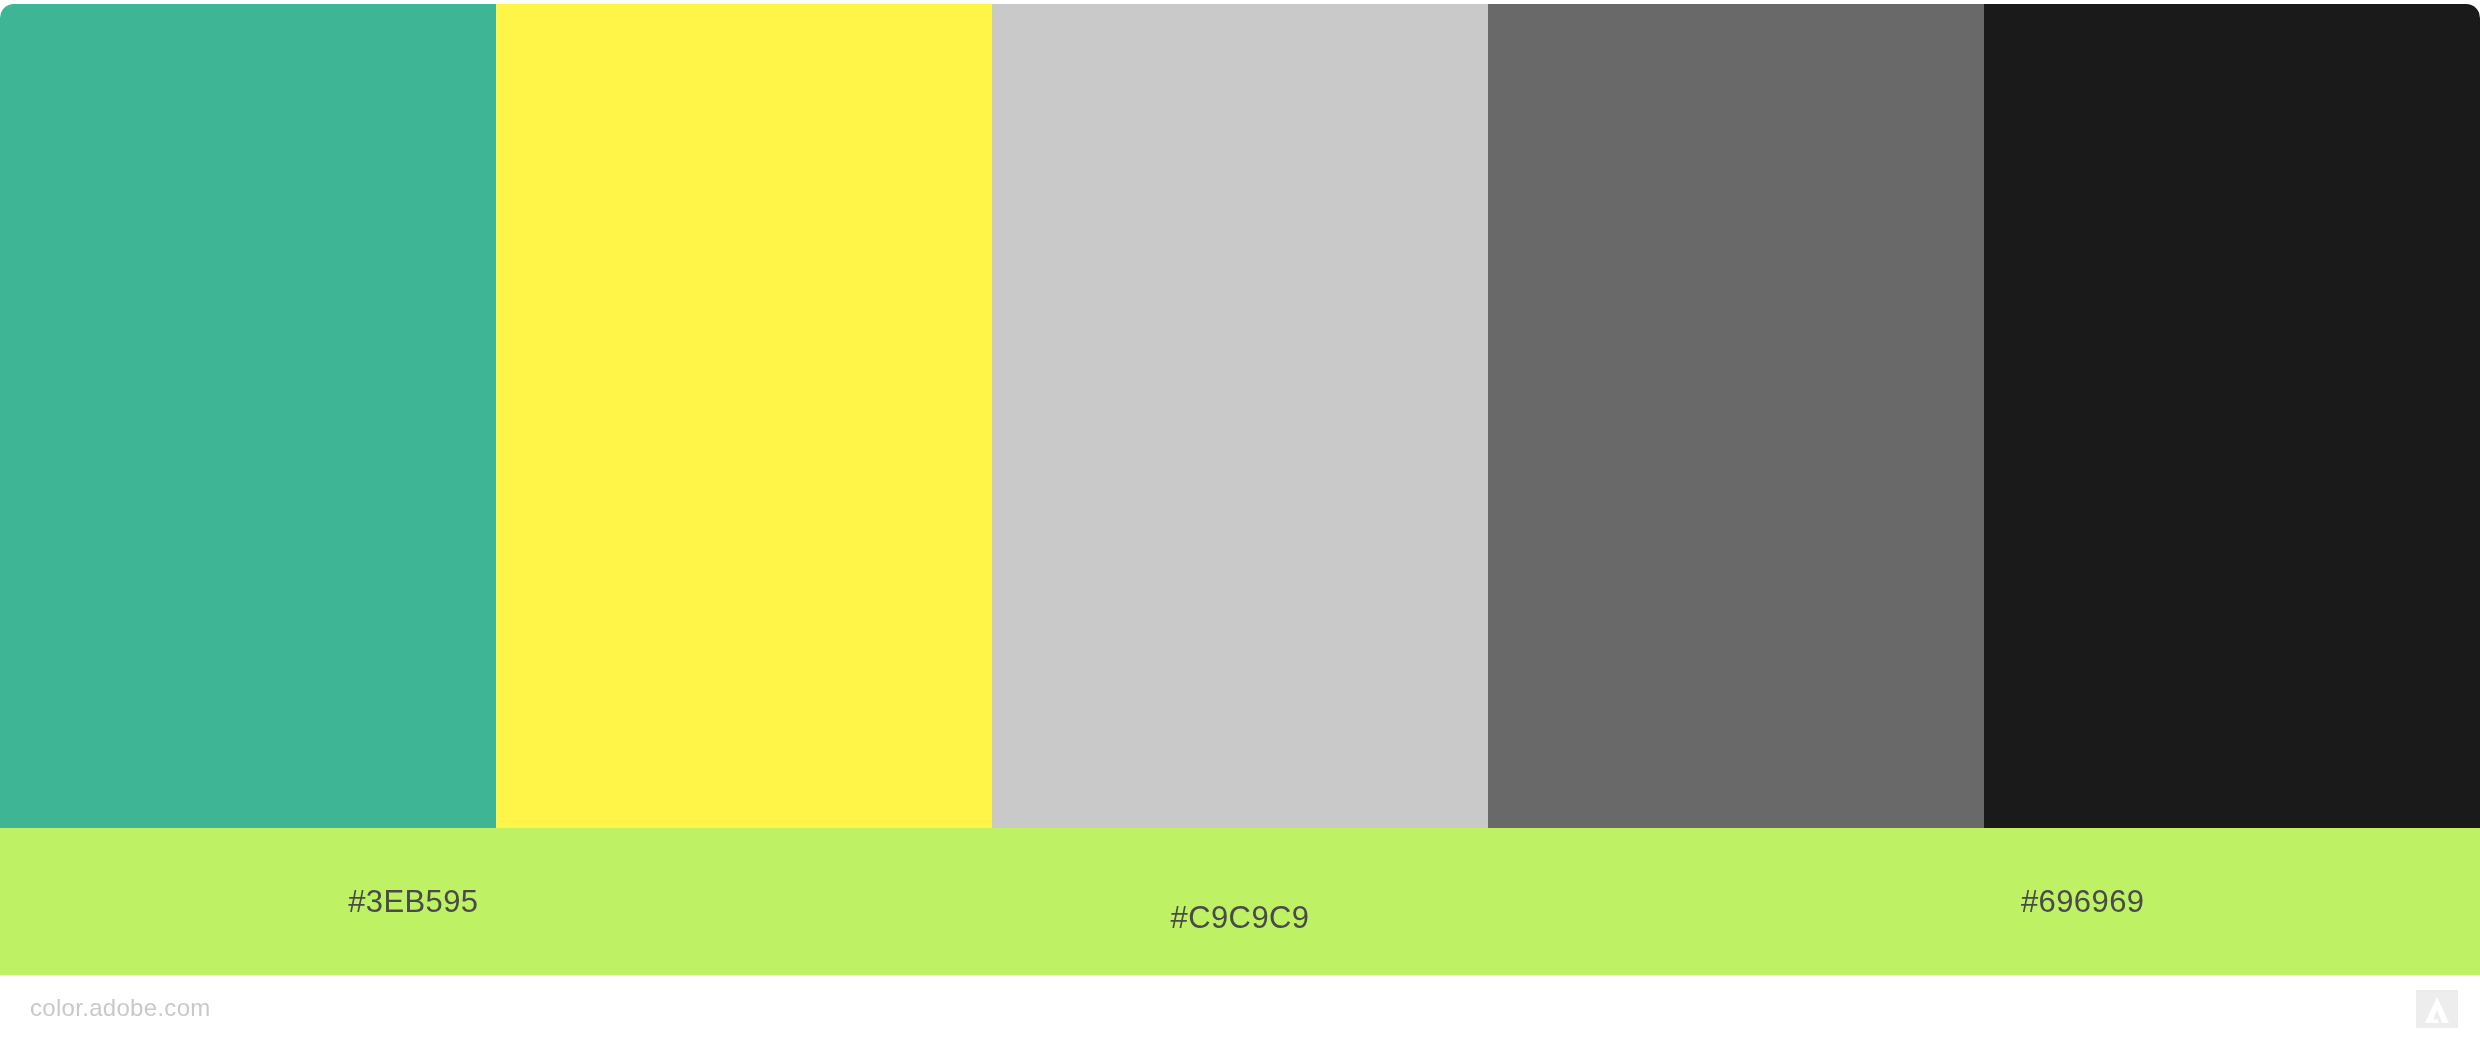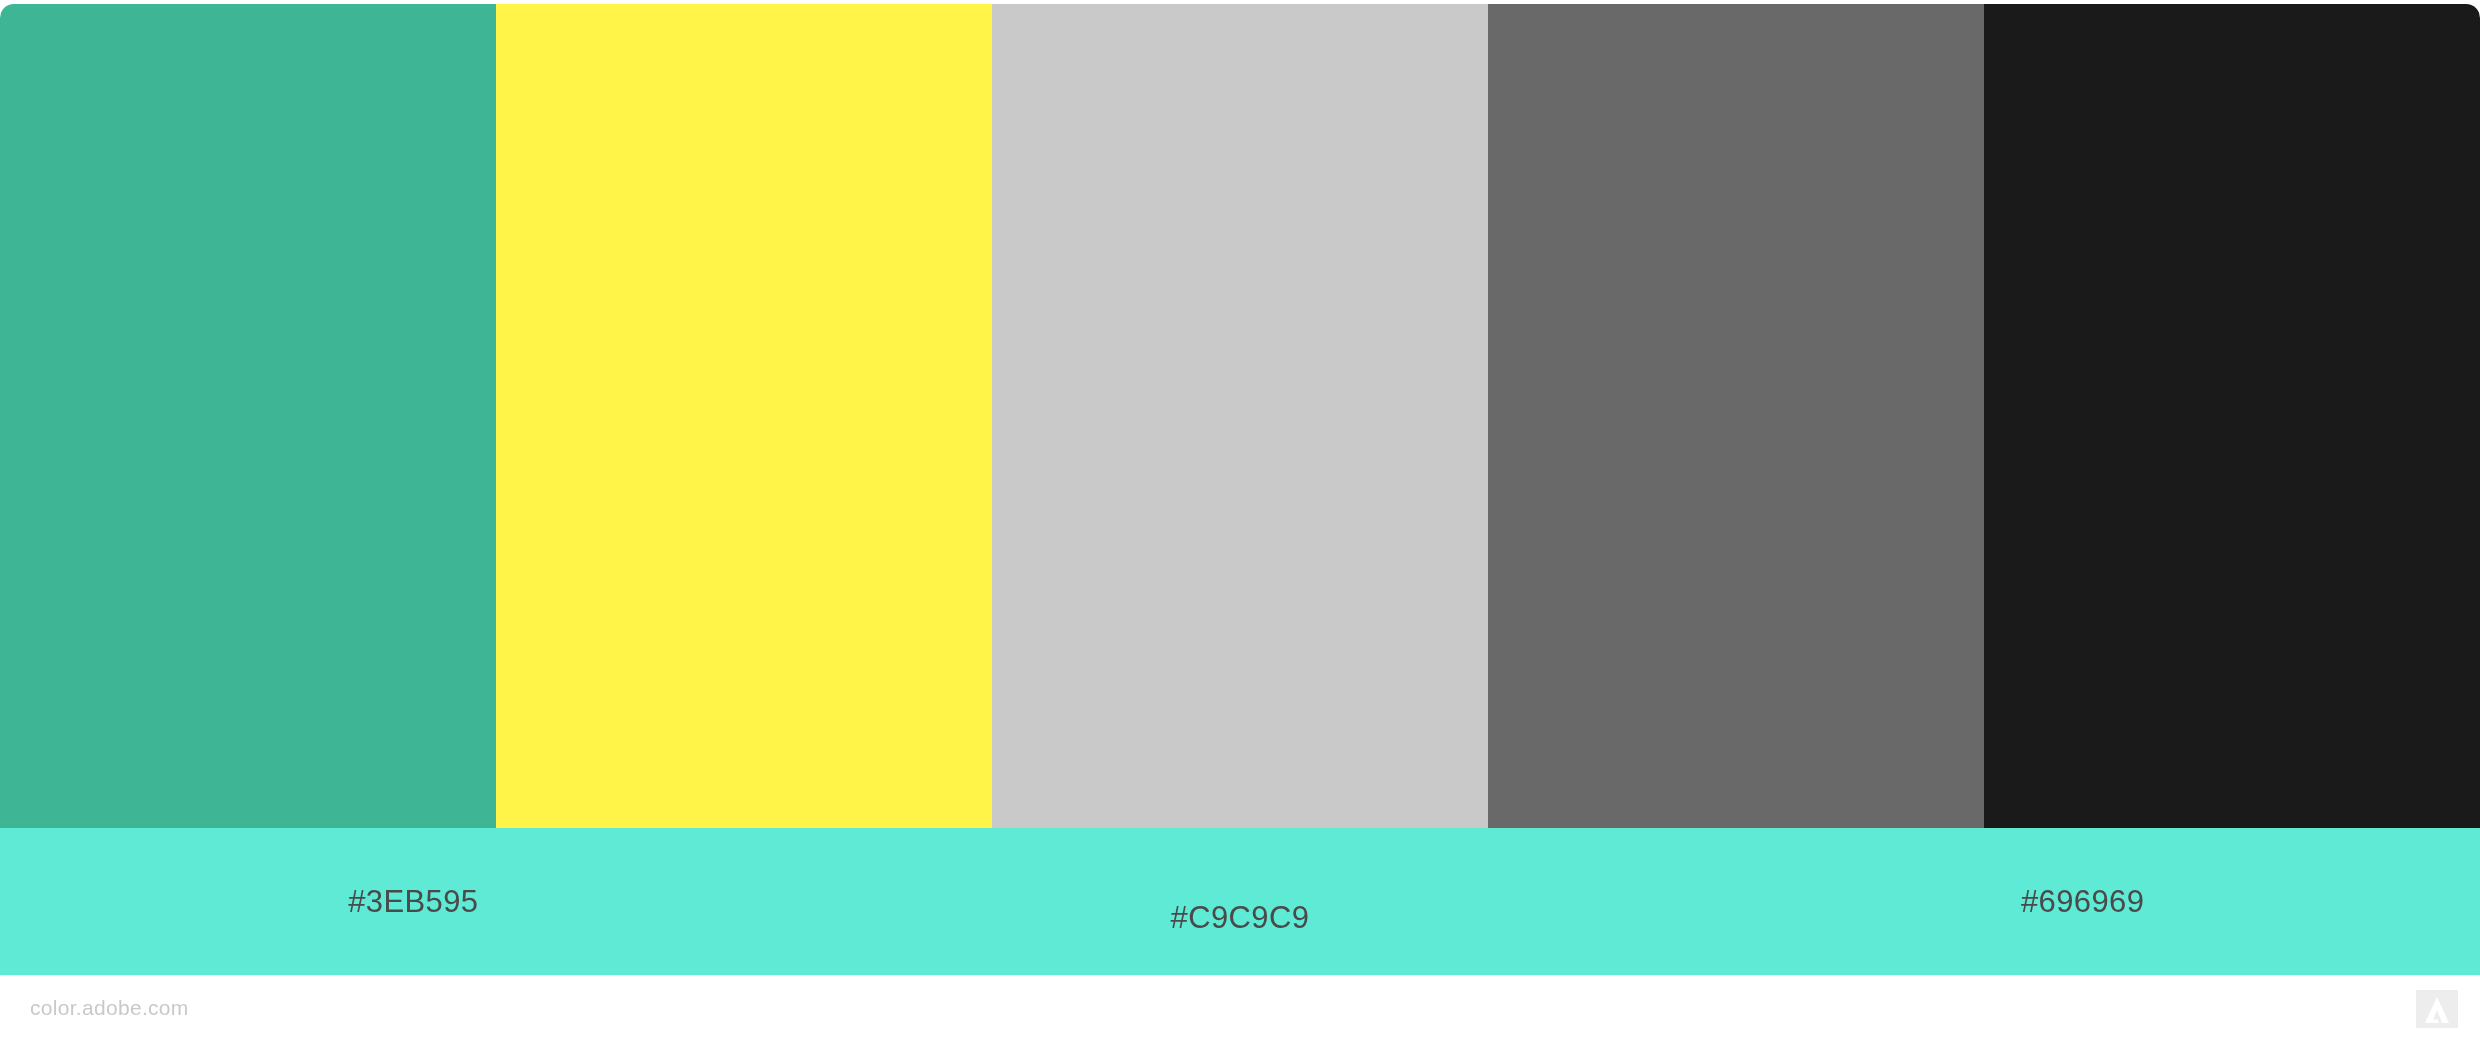--- a/index.html
+++ b/index.html
@@ -45,22 +45,21 @@
   }
 
   
   #hex-label-row {
     position: absolute;
     left: 0;
     top: 828px;
     width: 2480px;
     height: 147px;
     display: flex;
-    background: #5eead4;
-    justify-content: flex-end;
+    background: #bef264;
   }
   .hex-label-cell {
     flex: 1 1 0;
     display: flex;
     align-items: center;
     justify-content: center;
   }
   .hex-label {
     font-size: 31px;
     font-weight: 400;
@@ -86,21 +85,21 @@
     height: 64px;
     background: #ffffff;
   }
   #footer-url {
     position: absolute;
     left: 30px;
     top: 0;
     height: 64px;
     display: flex;
     align-items: center;
-    font-size: 21px;
+    font-size: 24px;
     font-weight: 400;
     color: #c9c9cd;
     letter-spacing: 0.3px;
   }
   #adobe-logo {
     position: absolute;
     right: 22px;
     top: 14px;
     width: 42px;
     height: 38px;

